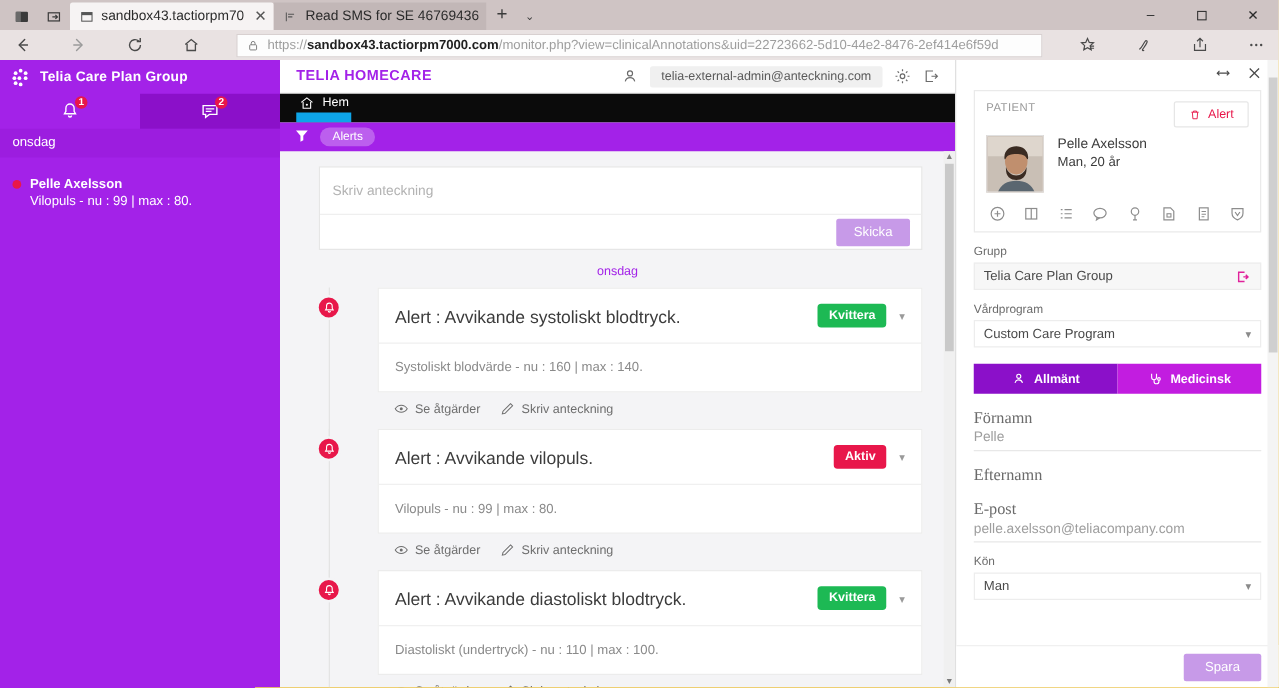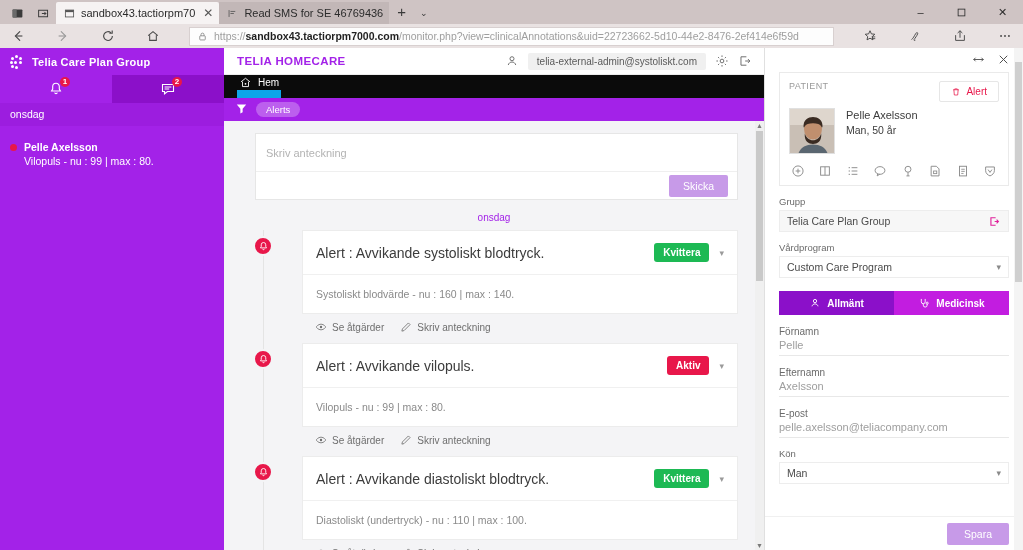--- a/index.html
+++ b/index.html
@@ -150,21 +150,21 @@
   .field-box.plain { background: #fff; }
   .field-box .fb-right { margin-left: auto; display: flex; align-items: center; }
   .select-caret { color: #8a8a8a; font-size: 9px; }
 
   .tabs2 { display: flex; margin-top: 13px; }
   .tab2 { flex: 1; height: 24px; display: flex; align-items: center; justify-content: center; gap: 6px; color: #fff; font-size: 10px; font-weight: bold; }
   .tab2.active { background: #8b10c9; }
   .tab2.inactive { background: #c21de0; }
 
   .uline { margin-top: 11px; }
-  .uline-label { font-size: 10px; color: #6b6b6b; margin-bottom: 2px; }
+  .uline-label { font-size: 13px; color: #6b6b6b; margin-bottom: 2px; font-family: Liberation Serif, serif; }
   .uline-val { font-size: 11px; color: #9e9e9e; border-bottom: 1px solid #e8e8e8; padding-bottom: 4px; }
 
   .rp-foot { height: 34px; border-top: 1px solid #f0f0f0; display: flex; align-items: center; justify-content: flex-end; padding-right: 14px; background: #fff; }
   .btn-save { background: #c79ae8; color: #fff; border: none; font-size: 10.5px; border-radius: 2px; padding: 5px 17px; }
 
   .rp-vscroll { position: absolute; right: 0; top: 0; bottom: 0; width: 9px; background: #f4f4f4; }
   .rp-vscroll .thumb { position: absolute; top: 14px; left: 1px; width: 7px; height: 220px; background: #cfcfcf; }
 </style>
 </head>
 <body>
@@ -323,21 +323,21 @@
 
       <div class="app-header">
         <span class="app-title">TELIA HOMECARE</span>
         <div class="header-right">
           <span class="hdr-icon">
             <svg width="14" height="14" viewBox="0 0 16 16">
                 <circle cx="8" cy="5.4" r="2.3" fill="none" stroke="#6b6b6b" stroke-width="1.1"></circle>
                 <path d="M3.7 12.6c.6-2.3 2.3-3.4 4.3-3.4s3.7 1.1 4.3 3.4" fill="none" stroke="#6b6b6b" stroke-width="1.1"></path>
               </svg>
           </span>
-          <span class="email-chip">telia-external-admin@systoliskt.com</span>
+          <span class="email-chip">telia-external-admin@anteckning.com</span>
           <span class="hdr-icon">
             <svg width="14" height="14" viewBox="0 0 16 16">
                 <circle cx="8" cy="8" r="2.1" fill="none" stroke="#6b6b6b" stroke-width="1.1"></circle>
                 <path d="M8 1.6v1.8M8 12.6v1.8M1.6 8h1.8M12.6 8h1.8M3.5 3.5l1.3 1.3M11.2 11.2l1.3 1.3M12.5 3.5l-1.3 1.3M4.8 11.2l-1.3 1.3" stroke="#6b6b6b" stroke-width="1.1"></path>
               </svg>
           </span>
           <span class="hdr-icon">
             <svg width="14" height="14" viewBox="0 0 16 16">
                 <path d="M9.6 3.2H3.4v9.6h6.2" fill="none" stroke="#6b6b6b" stroke-width="1.1"></path>
                 <path d="M8.2 8h5.4M11.4 5.8L13.6 8l-2.2 2.2" fill="none" stroke="#6b6b6b" stroke-width="1.1"></path>
@@ -533,21 +533,21 @@
                 <rect width="46" height="46" fill="#c9bfb5"></rect>
                 <rect x="0" y="0" width="46" height="16" fill="#ded6cd"></rect>
                 <ellipse cx="23" cy="20" rx="9" ry="10.5" fill="#c08f6e"></ellipse>
                 <path d="M13.5 17c0-6 4.5-9 9.5-9s9.5 3 9.5 9c0 1.6-.6 2-1.2.6-1-2.4-4.2-3.4-8.3-3.4-4.1 0-7.3 1-8.3 3.4-.6 1.4-1.2 1-1.2-.6z" fill="#3a2b22"></path>
                 <path d="M14.8 24.5c1.4 4.4 4.6 6.8 8.2 6.8s6.8-2.4 8.2-6.8c.3 3.6-.4 6.6-2.2 8.3-1.8 1.7-3.8 2.2-6 2.2s-4.2-.5-6-2.2c-1.8-1.7-2.5-4.7-2.2-8.3z" fill="#3a2b22"></path>
                 <path d="M8 46c1.5-7 7.5-10.5 15-10.5S36.5 39 38 46z" fill="#5a6670"></path>
               </svg>
             </span>
             <span>
               <span class="pt-name">Pelle Axelsson</span><br>
-              <span class="pt-sub">Man, 50 år</span>
+              <span class="pt-sub">Man, 20 år</span>
             </span>
           </div>
           <div class="icon-row">
             <span class="ic">
                 <svg width="14" height="14" viewBox="0 0 16 16">
                   <circle cx="8" cy="8" r="5.8" fill="none" stroke="#8d8d8d" stroke-width="1.1"></circle>
                   <path d="M8 5.3v5.4M5.3 8h5.4" stroke="#8d8d8d" stroke-width="1.1"></path>
                 </svg>
               </span>
             <span class="ic">
@@ -632,21 +632,20 @@
             <span>Medicinsk</span>
           </div>
         </div>
 
         <div class="uline">
           <div class="uline-label">Förnamn</div>
           <div class="uline-val">Pelle</div>
         </div>
         <div class="uline">
           <div class="uline-label">Efternamn</div>
-          <div class="uline-val">Axelsson</div>
         </div>
         <div class="uline">
           <div class="uline-label">E-post</div>
           <div class="uline-val">pelle.axelsson@teliacompany.com</div>
         </div>
 
         <div class="field">
           <div class="field-label">Kön</div>
           <div class="field-box plain">
             <span>Man</span>

